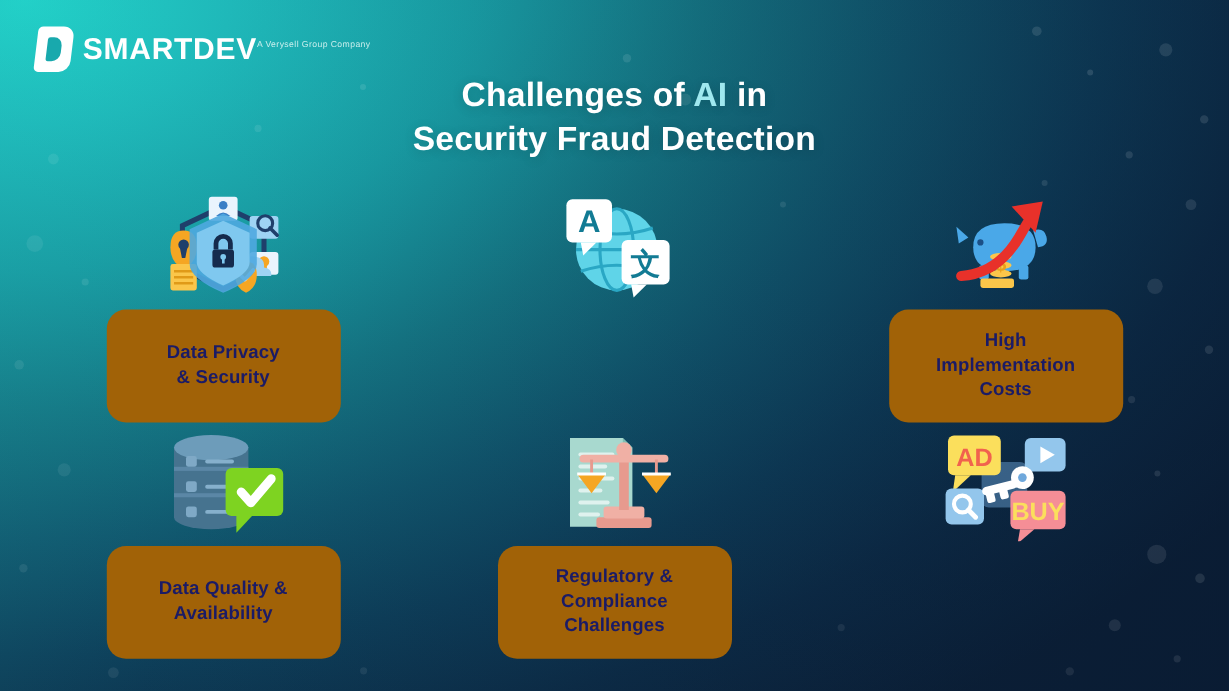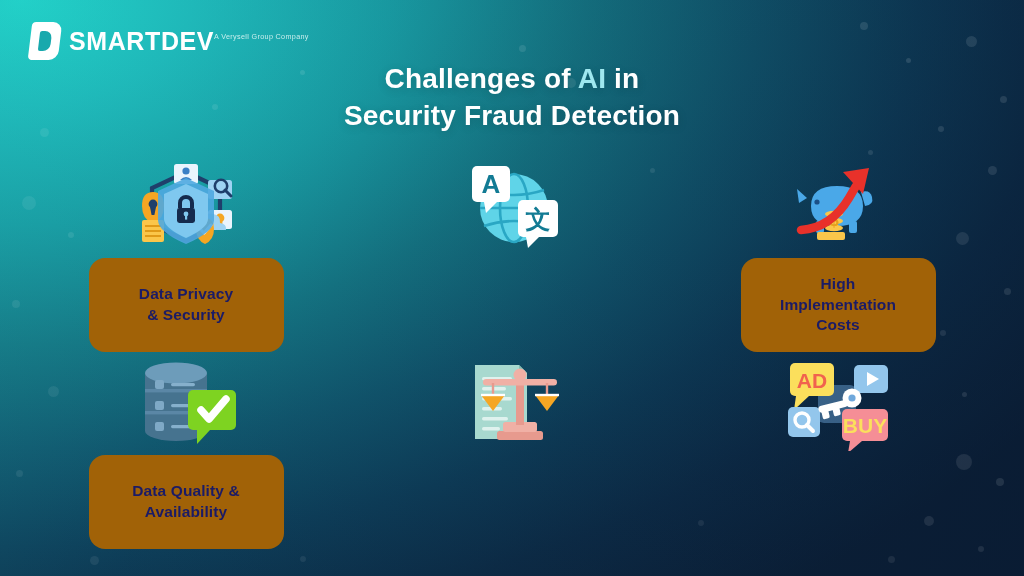--- a/index.html
+++ b/index.html
@@ -290,20 +290,25 @@
           <circle cx="63" cy="20" r="6.5" fill="#f0b0a5"></circle>
           <line x1="36" y1="28" x2="36" y2="40" stroke="#e79a8e" stroke-width="2.4"></line>
           <line x1="90" y1="28" x2="90" y2="40" stroke="#e79a8e" stroke-width="2.4"></line>
           <path d="M24 40 h24 l-12 16 Z" fill="#f5a623"></path>
           <path d="M78 40 h24 l-12 16 Z" fill="#f5a623"></path>
           <path d="M24 40 h24" stroke="#ffffff" stroke-width="2.4"></path>
           <path d="M78 40 h24" stroke="#ffffff" stroke-width="2.4"></path>
         </g>
       </svg>
     </div>
+    <div class="card">
+      <span class="card-label">Regulatory &amp;
+Compliance
+Challenges</span>
+    </div>
   </div>
 
   <div class="cell">
     <div class="icon-wrap">
       <svg width="112" height="96" viewBox="0 0 112 96">
         <rect x="36" y="30" width="38" height="38" rx="6" fill="#6fa8dc" opacity="0.45"></rect>
         <g>
           <rect x="8" y="8" width="44" height="33" rx="5" fill="#fbdf5c"></rect>
           <path d="M14 41 l-2 14 l15 -14 Z" fill="#fbdf5c"></path>
           <text x="30" y="33" font-family="'Liberation Sans',sans-serif" font-size="21" font-weight="bold" fill="#f1624e" text-anchor="middle">AD</text>

